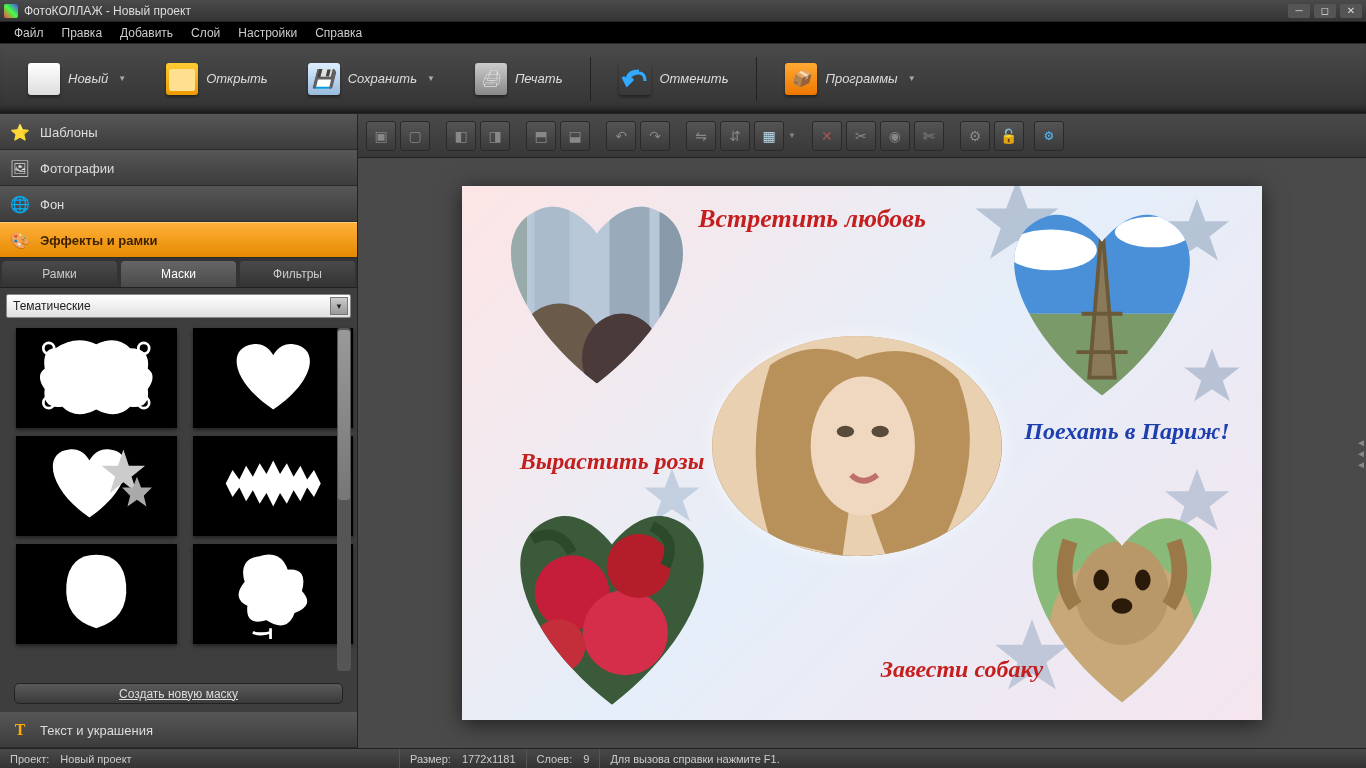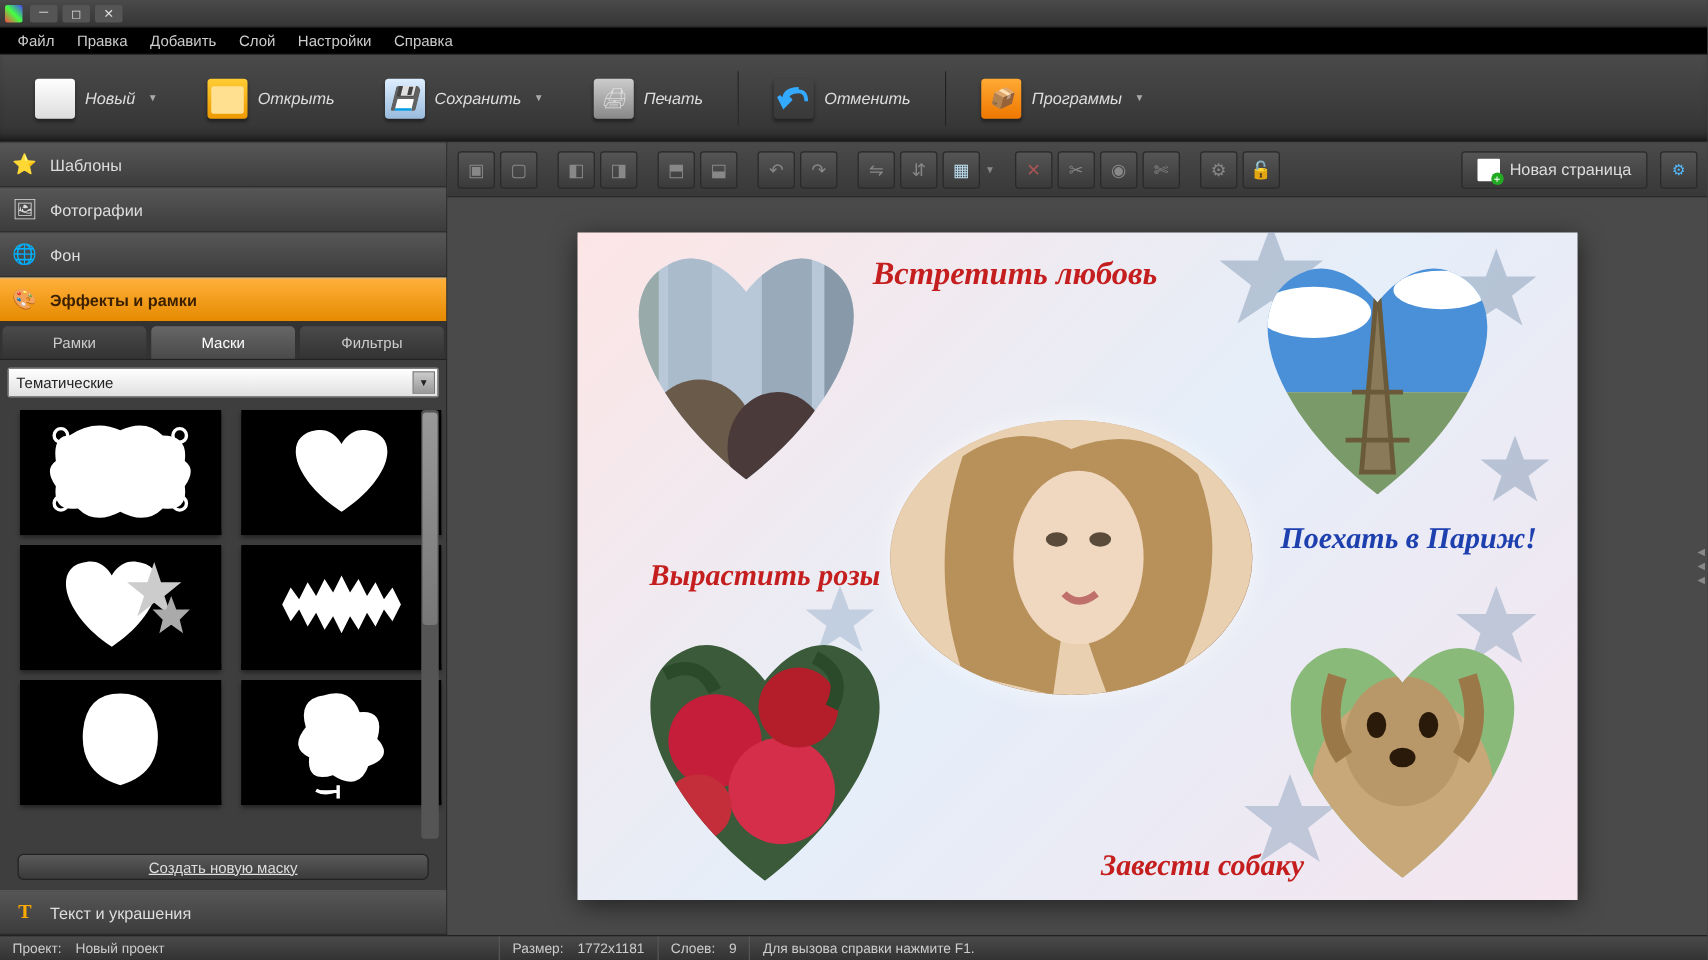--- a/index.html
+++ b/index.html
@@ -90,20 +90,21 @@
 
 
 .statusbar{ height:20px; background:linear-gradient(#4a4a4a,#333); display:flex; align-items:center; font-size:11px; color:#ccc; border-top:1px solid #222;}
 .sitem{padding:0 10px; border-right:1px solid #555; height:100%;display:flex;align-items:center;gap:4px;}
 </style>
 </head>
 <body>
 
 <div class="titlebar">
   <div class="appicon"></div>
+  <div class="title">ФотоКОЛЛАЖ - Новый проект</div>
   <div class="winbtns">
     <div class="winbtn">─</div>
     <div class="winbtn">◻</div>
     <div class="winbtn">✕</div>
   </div>
 </div>
 
 <div class="menubar">
   <div class="menuitem">Файл</div>
   <div class="menuitem">Правка</div>
@@ -262,24 +263,20 @@
       <div style="font-size:8px;color:#888;">▼</div>
       <div class="ctsep"></div>
       <div class="ctbtn" style="color:#a55;">✕</div>
       <div class="ctbtn">✂</div>
       <div class="ctbtn">◉</div>
       <div class="ctbtn">✄</div>
       <div class="ctsep"></div>
       <div class="ctbtn">⚙</div>
       <div class="ctbtn">🔓</div>
 
-      <div class="newpagebtn">
-        <div class="pgicon"></div>
-        <span>Новая страница</span>
-      </div>
       <div class="settingsbtn">
         <span style="color:#5bf;">⚙</span>
       </div>
     </div>
 
     <div class="canvas">
       <div class="page">
 
         <svg class="star" style="left:510px;top:-10px;width:90px;height:90px;" viewBox="0 0 50 50">
             <path d="M25 2 L31 18 L48 18 L34 29 L40 46 L25 36 L10 46 L16 29 L2 18 L19 18 Z" fill="#5a7a9a"></path>
@@ -380,21 +377,21 @@
                 <ellipse cx="58" cy="35" rx="3" ry="4" fill="#2a1a0a"></ellipse>
                 <ellipse cx="50" cy="45" rx="4" ry="3" fill="#2a1a0a"></ellipse>
                 <path d="M30 20 Q25 35 32 45 M70 20 Q75 35 68 45" stroke="#9a7848" stroke-width="6" fill="none"></path>
               </g>
             </svg>
         </div>
 
         <div class="ctext red" style="left:220px;top:18px;width:260px;font-size:26px;">Встретить любовь</div>
         <div class="ctext blue" style="left:540px;top:232px;width:250px;font-size:24px;">Поехать в Париж!</div>
         <div class="ctext red" style="left:40px;top:262px;width:220px;font-size:24px;">Вырастить розы</div>
-        <div class="ctext red" style="left:400px;top:470px;width:200px;font-size:24px;margin-top:24px;">Завести собаку</div>
+        <div class="ctext red" style="left:400px;top:470px;width:200px;font-size:24px;">Завести собаку</div>
       </div>
       <div class="sidecollapse">◄<br>◄<br>◄</div>
     </div>
   </div>
 </div>
 
 <div class="statusbar">
   <div class="sitem" style="width:400px;">
     <span>Проект:</span>&nbsp;<span>Новый проект</span>
   </div>

